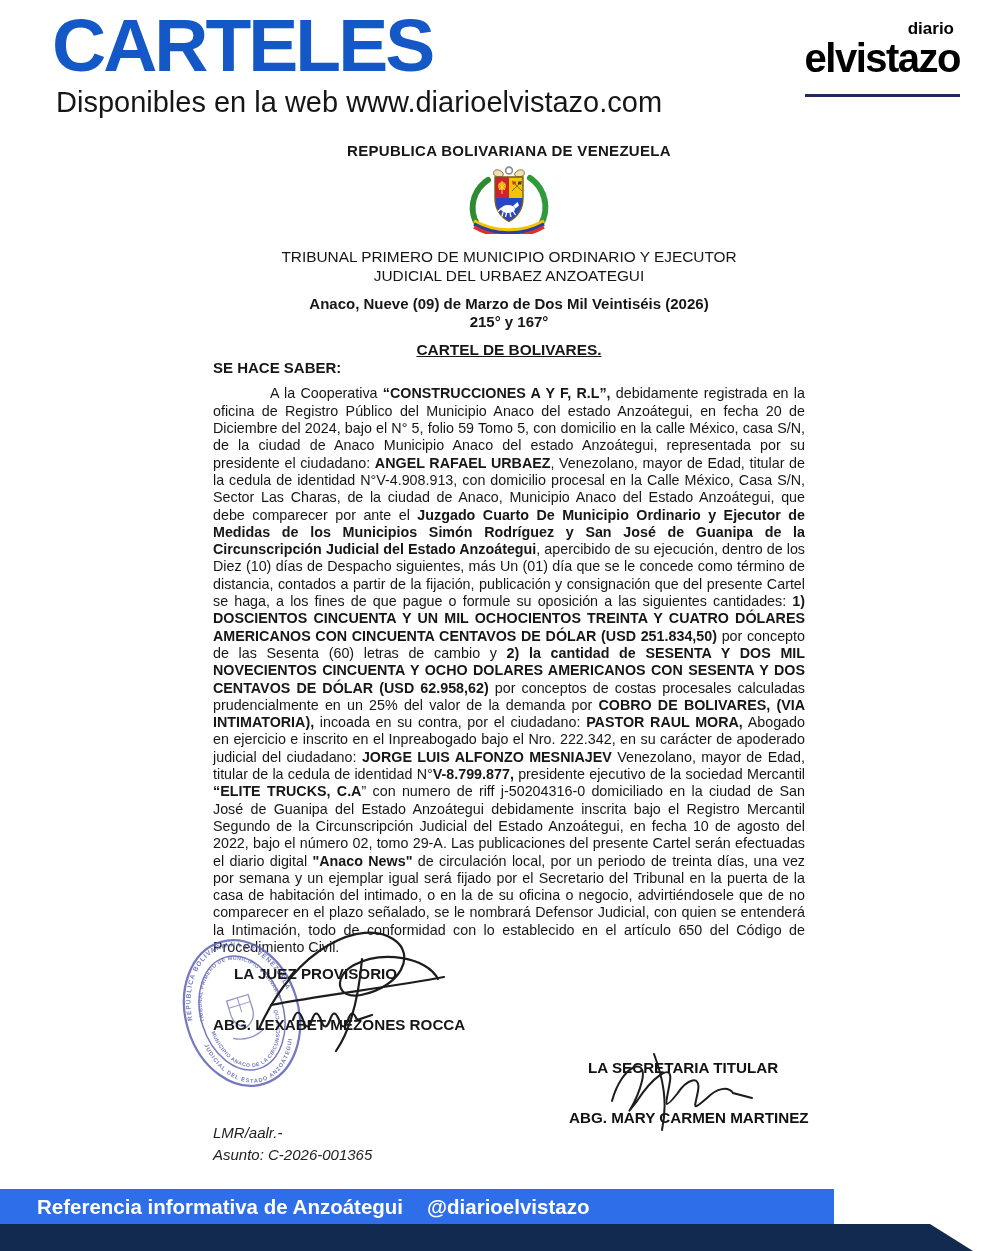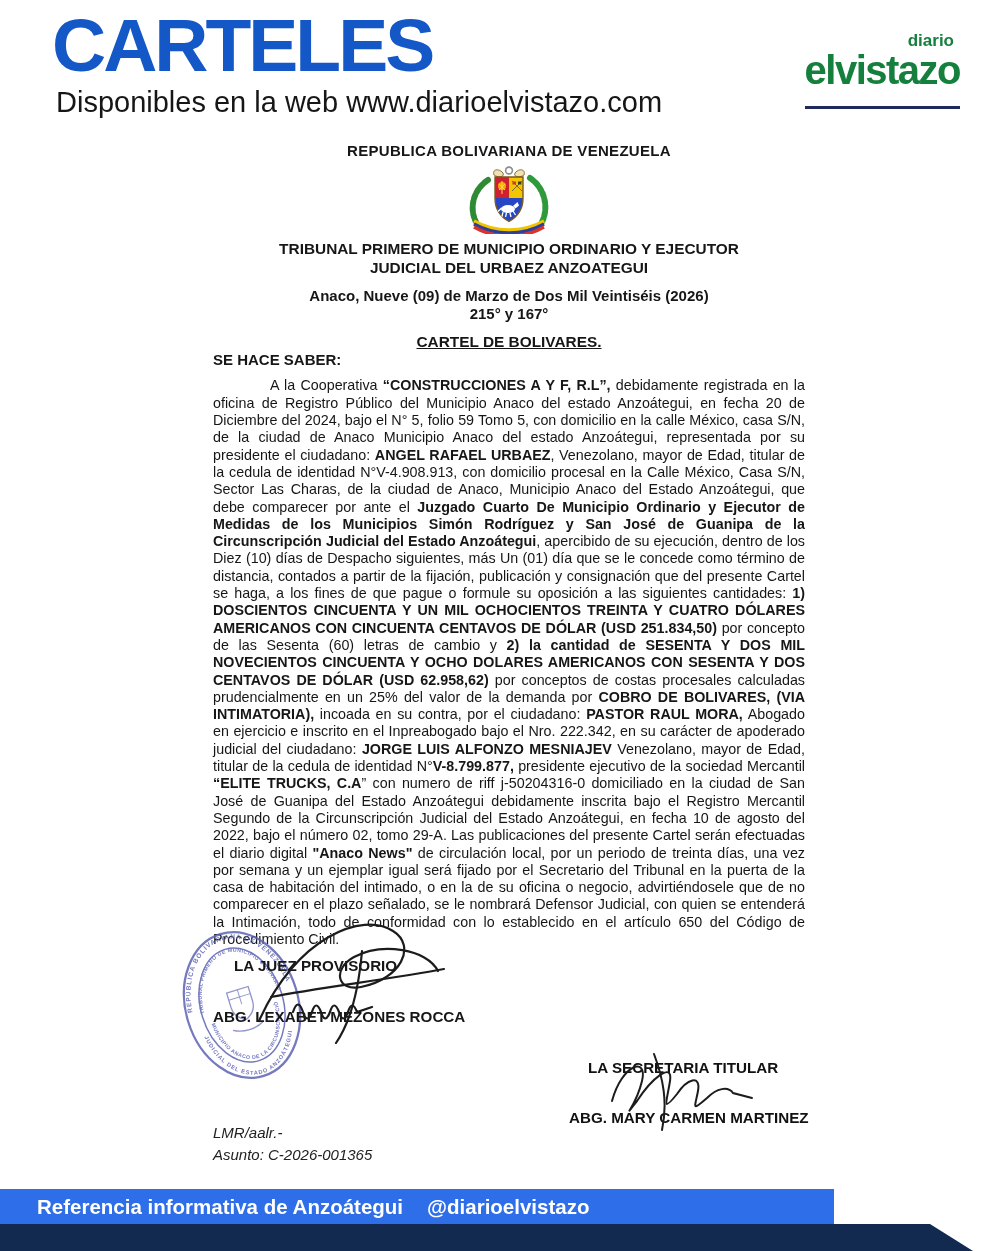--- a/index.html
+++ b/index.html
@@ -3,31 +3,31 @@
 <meta charset="utf-8">
 <style>
   html,body{margin:0;padding:0;background:#ffffff;}
   .page{position:relative;width:1001px;height:1251px;background:#ffffff;overflow:hidden;
         font-family:"Liberation Sans", sans-serif;color:#111;}
 
   
   .brand-title{position:absolute;left:52px;top:8px;font-size:75px;font-weight:800;
                letter-spacing:-3px;color:#1358c6;line-height:1;}
   .brand-sub{position:absolute;left:56px;top:86px;font-size:29px;color:#161616;letter-spacing:0;}
-  .logo{position:absolute;left:768px;top:32px;width:192px;text-align:right;color:#15803d;line-height:1;}
+  .logo{position:absolute;left:768px;top:20px;width:192px;text-align:right;color:#000000;line-height:1;}
   .logo-top{font-size:17px;font-weight:700;margin-right:6px;margin-bottom:1px;}
   .logo-main{font-size:40px;font-weight:800;letter-spacing:-1.5px;border-bottom:3px solid #20295c;
              display:inline-block;padding-bottom:16px;}
 
   
   .doc{position:absolute;left:213px;top:142px;width:592px;font-size:14.3px;line-height:17.3px;color:#161616;}
   .c{text-align:center;}
   .republic{font-weight:700;font-size:15px;letter-spacing:.3px;}
   .emblem-wrap{width:96px;height:70px;margin:5px auto 2px auto;}
-  .tribunal{font-weight:700;font-size:15.4px;line-height:19px;margin-top:5px;}
+  .tribunal{font-weight:400;font-size:15.4px;line-height:19px;margin-top:13px;}
   .dateline{font-weight:700;font-size:15px;margin-top:10px;}
   .years{font-weight:700;font-size:15px;}
   .cartel-title{font-weight:700;font-size:15.4px;margin-top:11px;}
   .cartel-title span{text-decoration:underline;}
   .sehace{font-weight:700;font-size:15px;text-align:left;margin-top:1px;}
   .body-par{margin:9px 0 0 0;text-align:justify;text-indent:57px;}
   .body-par .b{font-weight:700;}
 
   
   .judge-block{position:relative;margin-top:9px;height:80px;}

